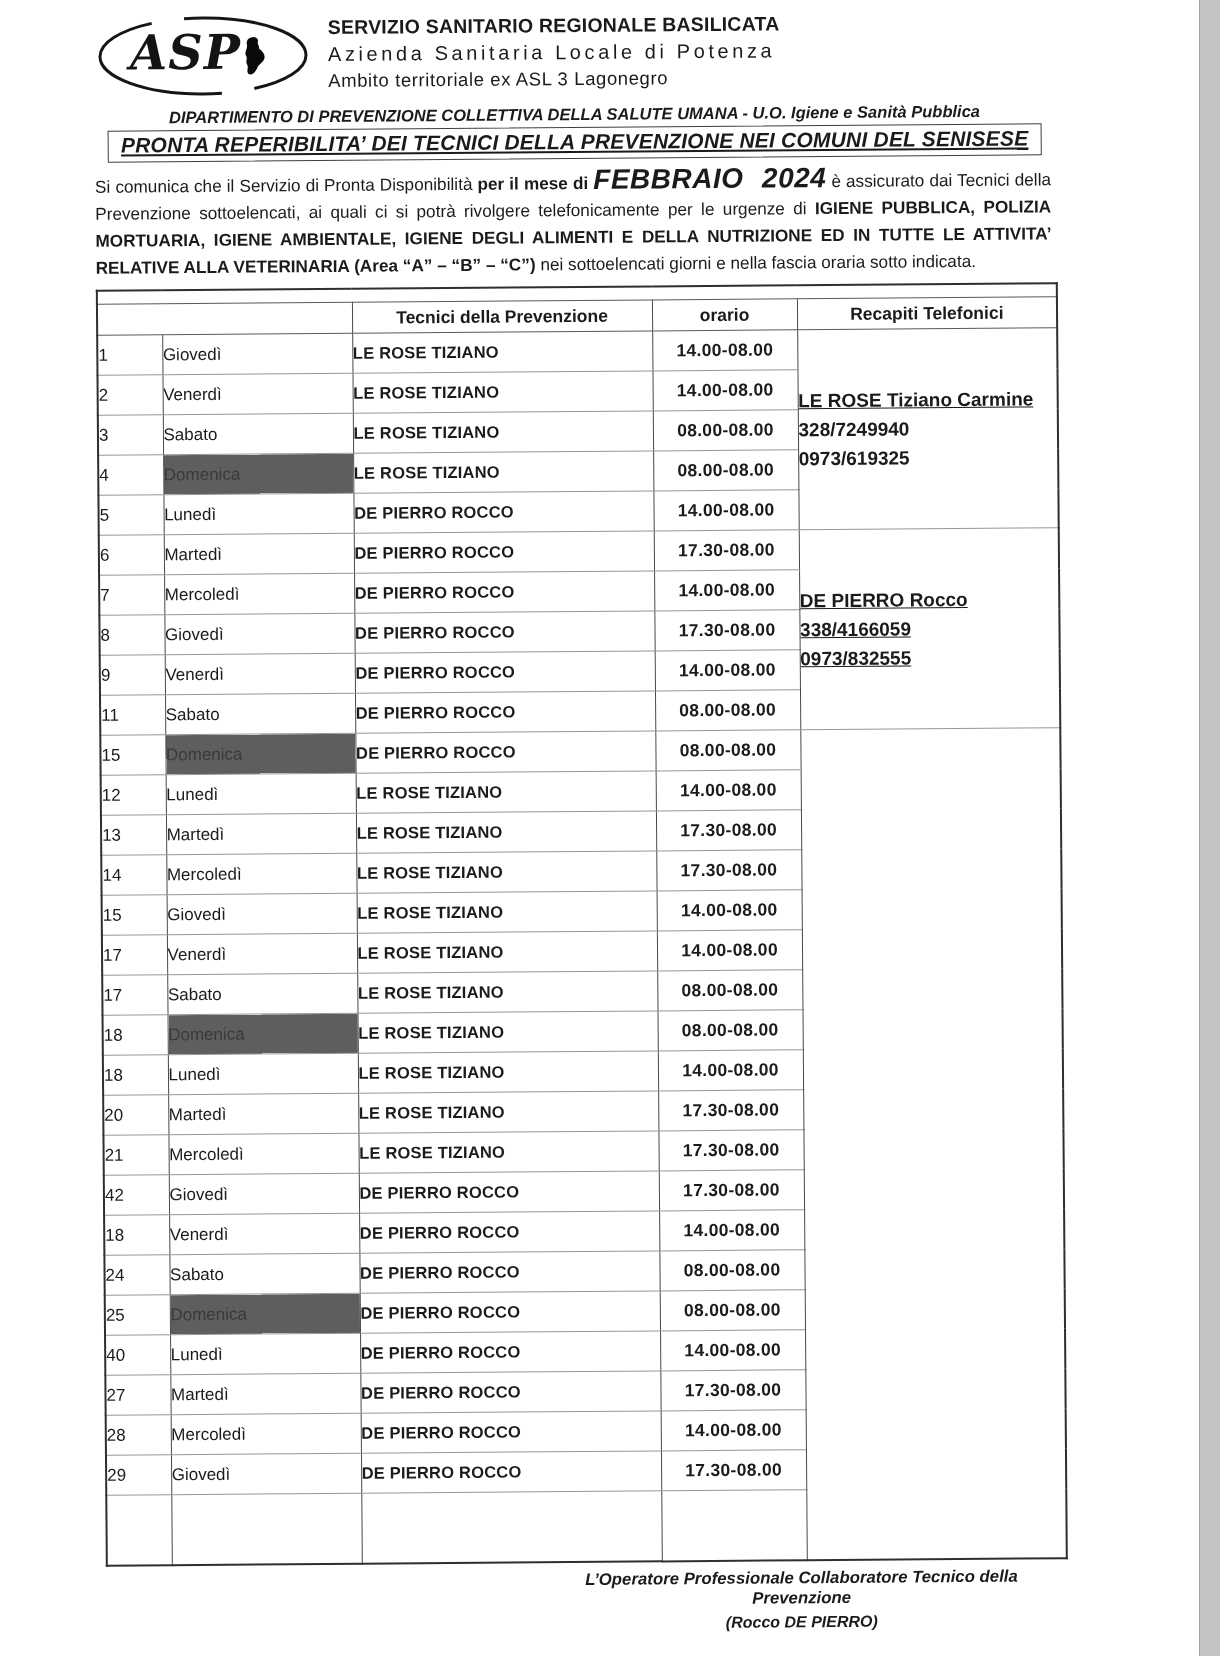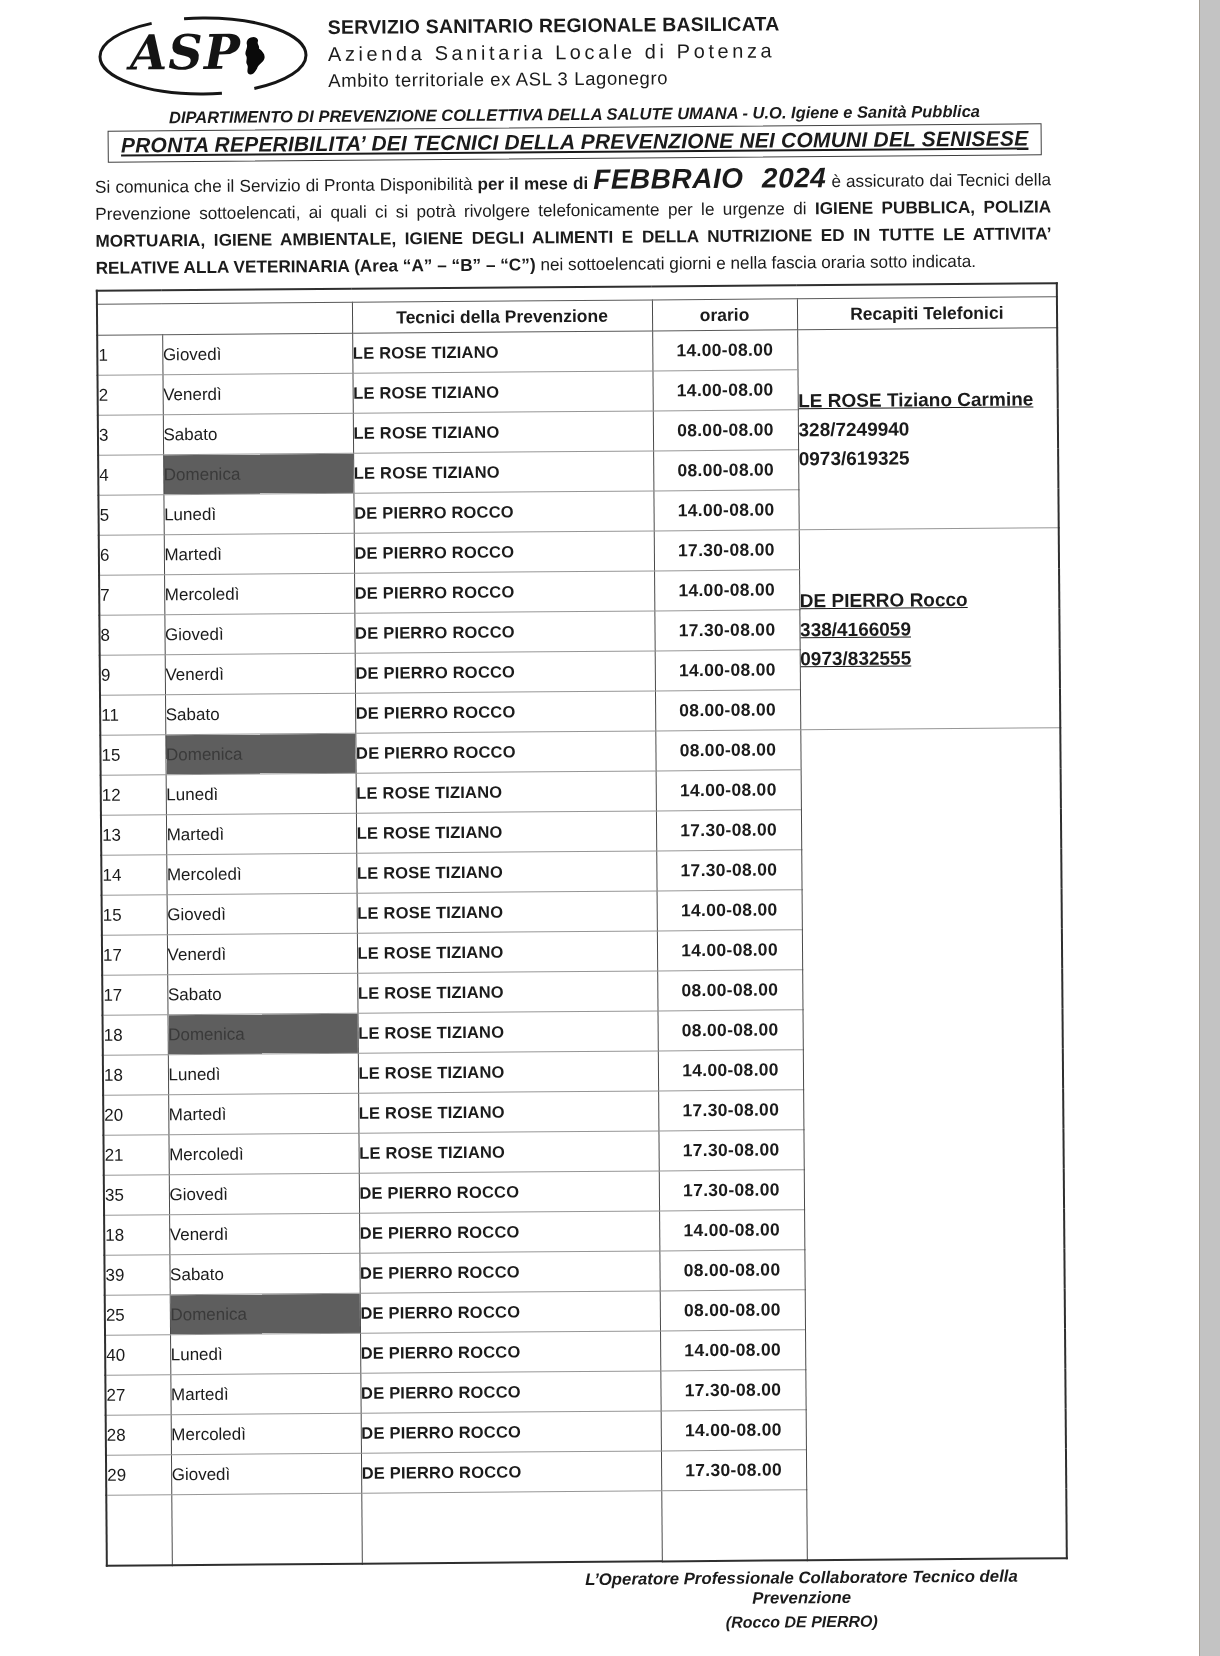--- a/index.html
+++ b/index.html
@@ -248,33 +248,33 @@
             <td class="c-tech">LE ROSE TIZIANO</td>
             <td class="c-time">17.30-08.00</td>
           </tr>
           <tr class="data-row">
             <td class="c-num">21</td>
             <td class="c-day">Mercoledì</td>
             <td class="c-tech">LE ROSE TIZIANO</td>
             <td class="c-time">17.30-08.00</td>
           </tr>
           <tr class="data-row">
-            <td class="c-num">35</td>
+            <td class="c-num">42</td>
             <td class="c-day">Giovedì</td>
             <td class="c-tech">DE PIERRO ROCCO</td>
             <td class="c-time">17.30-08.00</td>
           </tr>
           <tr class="data-row">
             <td class="c-num">18</td>
             <td class="c-day">Venerdì</td>
             <td class="c-tech">DE PIERRO ROCCO</td>
             <td class="c-time">14.00-08.00</td>
           </tr>
           <tr class="data-row">
-            <td class="c-num">39</td>
+            <td class="c-num">24</td>
             <td class="c-day">Sabato</td>
             <td class="c-tech">DE PIERRO ROCCO</td>
             <td class="c-time">08.00-08.00</td>
           </tr>
           <tr class="data-row sunday">
             <td class="c-num">25</td>
             <td class="c-day">Domenica</td>
             <td class="c-tech">DE PIERRO ROCCO</td>
             <td class="c-time">08.00-08.00</td>
           </tr>

